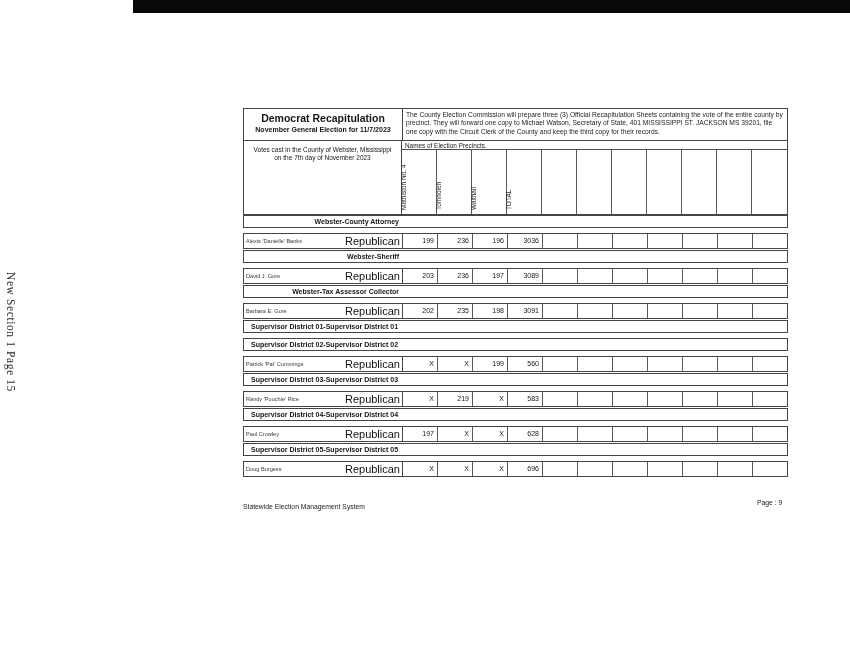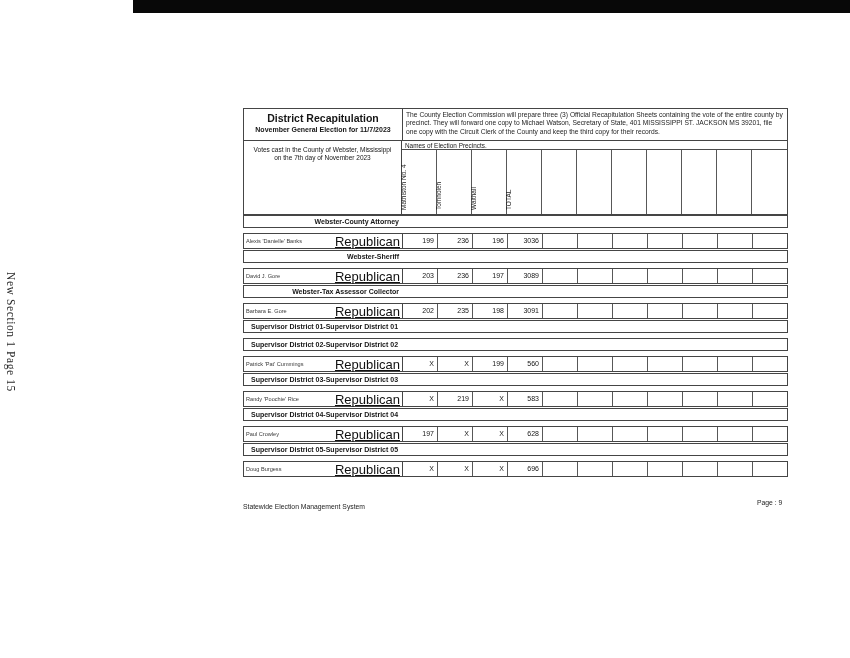--- a/index.html
+++ b/index.html
@@ -46,39 +46,39 @@
 
   
   .section-row { height:13px; border:1px solid #454545; font-weight:bold; font-size:7px; line-height:11px; }
   .section-inner { width:158px; white-space:nowrap; }
   .ta-r .section-inner { text-align:right; padding-right:3px; }
   .ta-l .section-inner { text-align:left; padding-left:7px; }
   .gap { height:5px; }
   .cand-row { display:flex; height:16px; border:1px solid #454545; margin-bottom:1px; }
   .cand-left { width:159px; border-right:1px solid #454545; display:flex; justify-content:space-between; align-items:center; padding:0 2px 0 2px; }
   .cand-name { font-size:5.6px; color:#3a3a3a; }
-  .cand-party { font-size:13px; color:#111;text-decoration:underline; }
+  .cand-party { font-size:11px; color:#111; }
   .vcell { width:35px; border-right:1px solid #585858; text-align:right; font-size:7px; line-height:14px; padding-right:3px; }
   .vcell:last-child { border-right:none; flex:1; }
 
   .footer-left { position:absolute; left:243px; top:503px; font-size:6.8px; color:#1d1d1d; }
   .footer-right { position:absolute; left:757px; top:499px; font-size:6.8px; color:#1d1d1d; }
 </style>
 </head>
 <body>
 
 <div class="top-bar"></div>
 
 <div class="sidebar-label">New Section 1 Page 15</div>
 
 <div class="doc-table">
 
   <div class="hdr-row">
     <div class="hdr-left">
-      <span class="hdr-title">District Recapitulation</span>
+      <span class="hdr-title">Democrat Recapitulation</span>
       <span class="hdr-sub">November General Election for 11/7/2023</span>
     </div>
     <div class="hdr-right">The County Election Commission will prepare three (3) Official Recapitulation Sheets containing the vote of the entire county by precinct. They will forward one copy to Michael Watson, Secretary of State, 401 MISSISSIPPI ST. JACKSON MS 39201, file one copy with the Circuit Clerk of the County and keep the third copy for their records.</div>
   </div>
 
   <div class="precinct-block">
     <div class="votes-cell">
       <span>Votes cast in the County of Webster, Mississippi</span><br>
       <span>on the 7th day of November 2023</span>
     </div>

